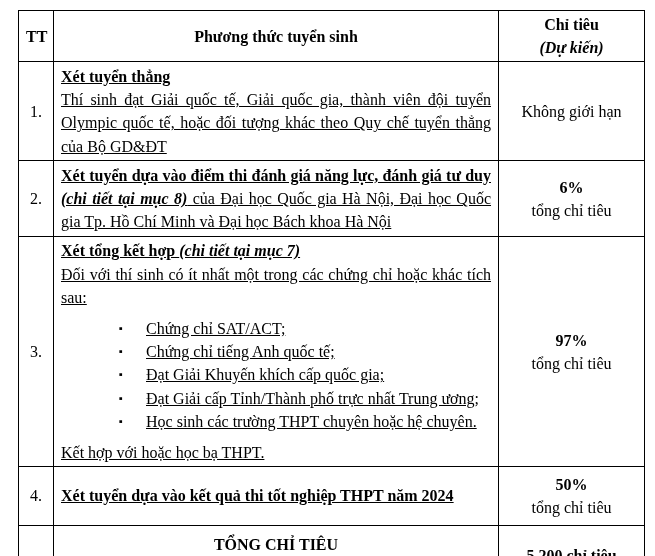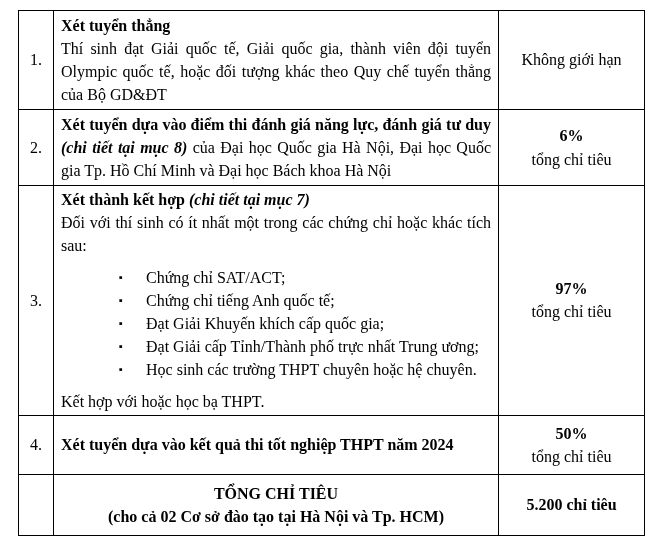--- a/index.html
+++ b/index.html
@@ -38,21 +38,21 @@
   .bolditalic { font-weight: bold; font-style: italic; }
   .justify { text-align: justify; }
 
   tr.r-header td { height: 43px; }
   tr.r-1 td { height: 94px; }
   tr.r-2 td { height: 71px; }
   tr.r-3 td { height: 220px; }
   tr.r-4 td { height: 54px; }
   tr.r-total td { height: 56px; }
 
-  .method-cell { padding-left: 8px; padding-right: 7px; }
+  .method-cell { padding-left: 8px; padding-right: 7px; text-decoration: underline; }
 
   ul.bullet-list {
     list-style: none;
     margin: 8px;
     padding: 0;
   }
   ul.bullet-list li {
     padding-left: 50px;
     text-indent: 0;
   }
@@ -68,20 +68,28 @@
 <body>
 
 <table class="admission-table">
   <colgroup>
     <col class="c-tt">
     <col class="c-method">
     <col class="c-quota">
   </colgroup>
 
   <tbody>
+      <tr class="r-header">
+    <td class="cell-tt bold">TT</td>
+    <td class="cell-center bold">Phương thức tuyển sinh</td>
+    <td class="quota-cell">
+      <div class="bold">Chỉ tiêu</div>
+      <div class="bolditalic">(Dự kiến)</div>
+    </td>
+  </tr>
 
   <tr class="r-1">
     <td class="cell-tt">1.</td>
     <td class="method-cell">
       <div class="bold">Xét tuyển thẳng</div>
       <div class="justify">Thí sinh đạt Giải quốc tế, Giải quốc gia, thành viên đội tuyển Olympic quốc tế, hoặc đối tượng khác theo Quy chế tuyển thẳng của Bộ GD&amp;ĐT</div>
     </td>
     <td class="quota-cell">Không giới hạn</td>
   </tr>
 
@@ -93,21 +101,21 @@
     <td class="quota-cell">
       <div class="bold">6%</div>
       <div>tổng chỉ tiêu</div>
     </td>
   </tr>
 
   <tr class="r-3">
     <td class="cell-tt">3.</td>
     <td class="method-cell">
       <div>
-        <span class="bold">Xét thành kết hợp </span><span class="bolditalic">(chi tiết tại mục 7)</span>
+        <span class="bold">Xét tổng kết hợp </span><span class="bolditalic">(chi tiết tại mục 7)</span>
       </div>
       <div class="justify">Đối với thí sinh có ít nhất một trong các chứng chỉ hoặc khác tích sau:</div>
       <ul class="bullet-list">
         <li><span class="bullet-glyph">▪</span><span>Chứng chỉ SAT/ACT;</span></li>
         <li><span class="bullet-glyph">▪</span><span>Chứng chỉ tiếng Anh quốc tế;</span></li>
         <li><span class="bullet-glyph">▪</span><span>Đạt Giải Khuyến khích cấp quốc gia;</span></li>
         <li><span class="bullet-glyph">▪</span><span>Đạt Giải cấp Tỉnh/Thành phố trực nhất Trung ương;</span></li>
         <li><span class="bullet-glyph">▪</span><span>Học sinh các trường THPT chuyên hoặc hệ chuyên.</span></li>
       </ul>
       <div>Kết hợp với hoặc học bạ THPT.</div>

